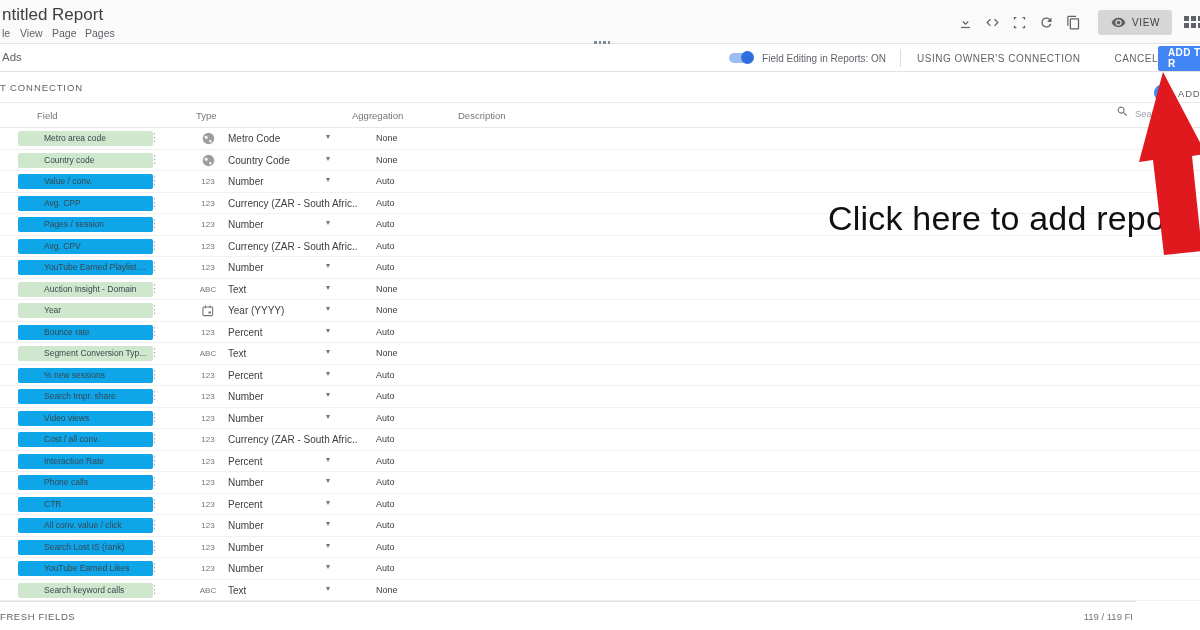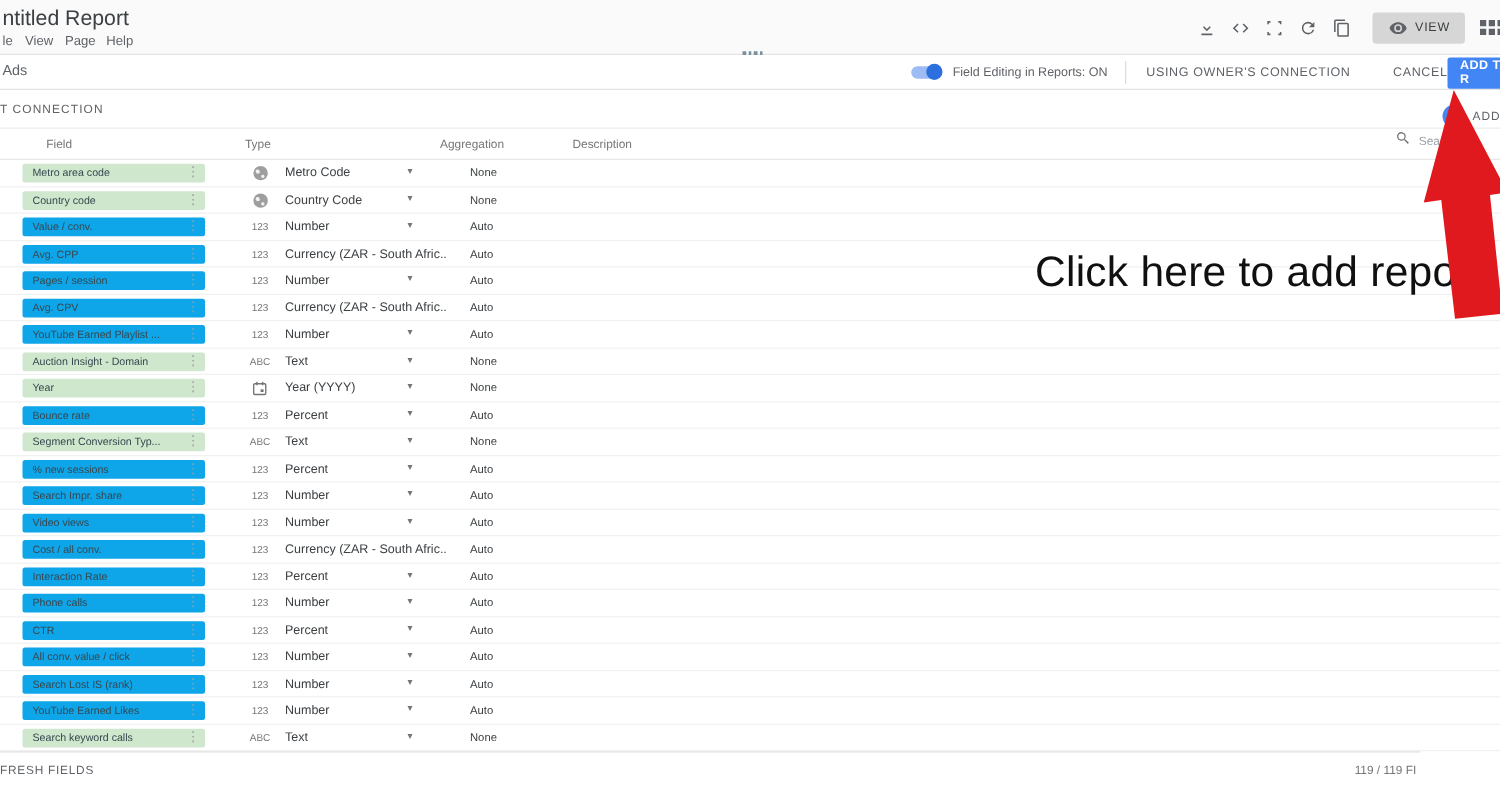--- a/index.html
+++ b/index.html
@@ -55,22 +55,22 @@
   .thead span { position:absolute; top:7px; }
   .search-box { position:absolute; left:1116px; top:104px; display:flex; align-items:center; }
   .search-box svg { fill:#757575; margin-right:6px; }
   .search-box input { border:none; outline:none; background:transparent; font-size:9.5px;
     color:#5f6368; width:52px; font-family:"Liberation Sans", sans-serif; }
   .search-box input::placeholder { color:#9aa0a6; }
 
   
   .rows { position:absolute; left:0; top:128px; width:1200px; }
   .frow { position:relative; height:21.5px; border-bottom:1px solid #f1f1f1; }
-  .chip { position:absolute; left:18px; top:3px; width:146px; height:15px; border-radius:2px;
-    font-size:8.5px; line-height:15px; padding-left:8px; color:#37474f; overflow:hidden;
+  .chip { position:absolute; left:18px; top:3px; width:135px; height:15px; border-radius:2px;
+    font-size:8.5px; line-height:15px; padding-left:26px; color:#37474f; overflow:hidden;
     white-space:nowrap; cursor:pointer; }
   .chip.green { background:#cfe8cd; }
   .chip.blue  { background:#0ea5e9; }
   .dots3 { position:absolute; left:149px; top:3px; font-size:11px; color:#9e9e9e; cursor:pointer; }
   .ticon { position:absolute; left:199px; top:3px; width:18px; height:15px; display:flex;
     align-items:center; justify-content:center; }
   .ticon.txticon { font-size:8px; color:#757575; letter-spacing:0; }
   .ttext { position:absolute; left:228px; top:5px; font-size:10px; color:#3c4043; white-space:nowrap; }
   .tarrow { position:absolute; left:326px; top:4px; font-size:8px; color:#757575; cursor:pointer; }
   .agg { position:absolute; left:376px; top:5px; font-size:9px; color:#3c4043; cursor:pointer; }
@@ -87,21 +87,21 @@
     pointer-events:none; }
 </style>
 </head>
 <body>
 
 <div class="topbar">
   <div class="report-title">ntitled Report</div>
   <span class="menu-item" style="left:2px">le</span>
   <span class="menu-item" style="left:20px">View</span>
   <span class="menu-item" style="left:52px">Page</span>
-  <span class="menu-item" style="left:85px">Help</span>
+  <span class="menu-item" style="left:85px">Pages</span>
 
   <div class="toolbar">
     <span class="tb-icon">
       <svg viewBox="0 0 24 24" width="15" height="15">
           <path d="M12 3v10.2l-3.6-3.6L7 11l5 5 5-5-1.4-1.4-3.6 3.6V3h0z"></path>
           <path d="M5 19h14v2H5z"></path>
         </svg>
     </span>
     <span class="tb-icon">
       <svg viewBox="0 0 24 24" width="15" height="15">

